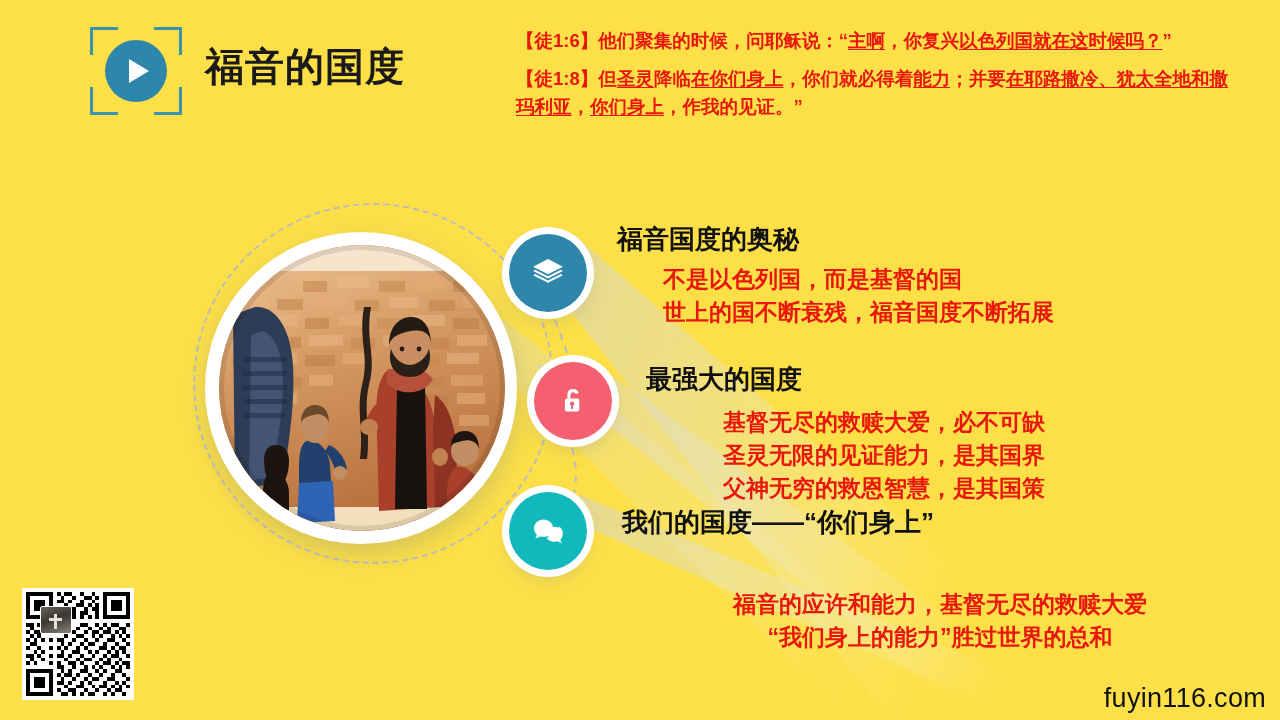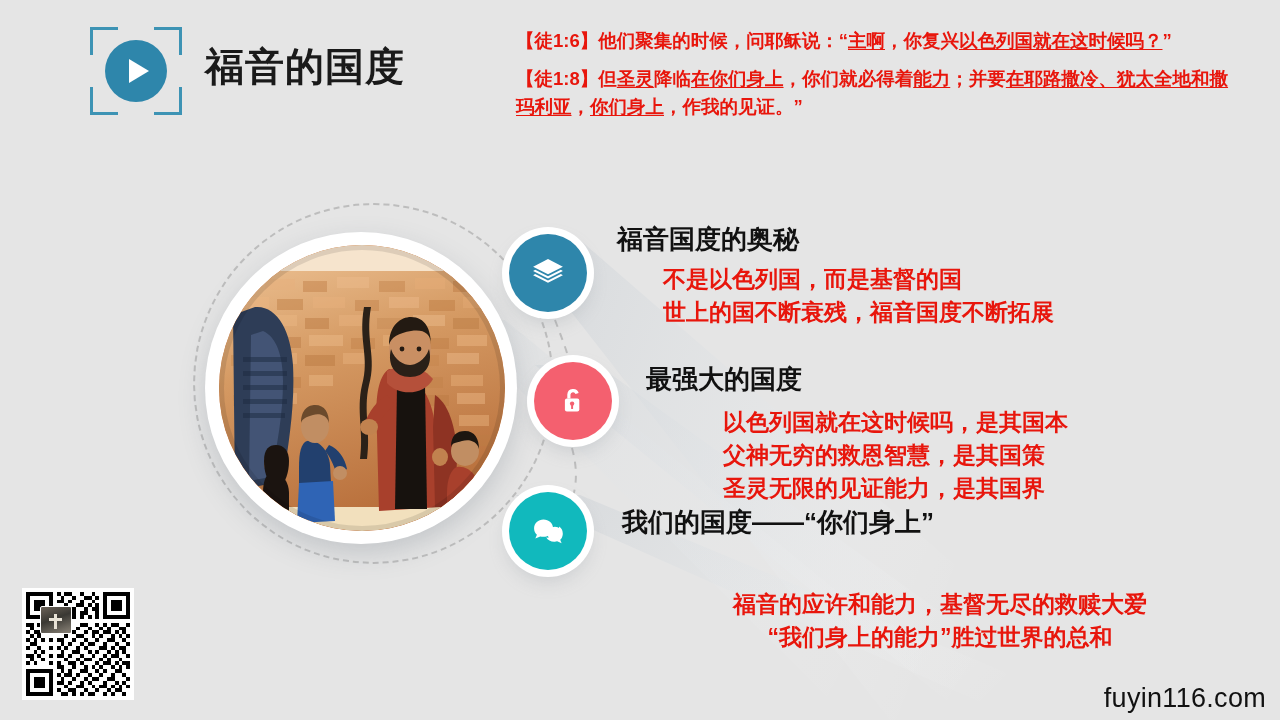--- a/index.html
+++ b/index.html
@@ -2,21 +2,21 @@
 <html><head>
 <meta charset="utf-8">
 <style>
   html,body{margin:0;padding:0;}
   body{
     width:1280px;height:720px;overflow:hidden;
     background:#ffffff;
     font-family:"Liberation Sans","DejaVu Sans",sans-serif;
     position:relative;
   }
-  .slide{position:absolute;inset:0;background:#e5e5e5;overflow:hidden;}
+  .slide{position:absolute;inset:0;background:#fde047;overflow:hidden;}
 
   
   .logo-wrap{position:absolute;left:90px;top:27px;width:92px;height:88px;}
   .logo-frame{position:absolute;inset:0;}
   .logo-frame i{position:absolute;background:#3d93b4;}
   
   .lf-tl-h{left:0;top:0;width:28px;height:3px;}
   .lf-tr-h{right:0;top:0;width:28px;height:3px;}
   .lf-bl-h{left:0;bottom:0;width:28px;height:3px;}
   .lf-br-h{right:0;bottom:0;width:28px;height:3px;}
@@ -327,23 +327,23 @@
   </div>
 
   <div class="sec-head h1">福音国度的奥秘</div>
   <div class="sec-lines l1">
     <div>不是以色列国，而是基督的国</div>
     <div>世上的国不断衰残，福音国度不断拓展</div>
   </div>
 
   <div class="sec-head h2">最强大的国度</div>
   <div class="sec-lines l2">
-    <div>以色列国就在这时候吗，是其国本</div>
+    <div>基督无尽的救赎大爱，必不可缺</div>
+    <div>圣灵无限的见证能力，是其国界</div>
     <div>父神无穷的救恩智慧，是其国策</div>
-    <div>圣灵无限的见证能力，是其国界</div>
   </div>
 
   <div class="sec-head h3">我们的国度——“你们身上”</div>
   <div class="sec-lines l3">
     <div>福音的应许和能力，基督无尽的救赎大爱</div>
     <div>“我们身上的能力”胜过世界的总和</div>
   </div>
 
   <div class="qr">
     <svg width="112" height="112" viewBox="0 0 29 29" shape-rendering="crispEdges" aria-hidden="true">

